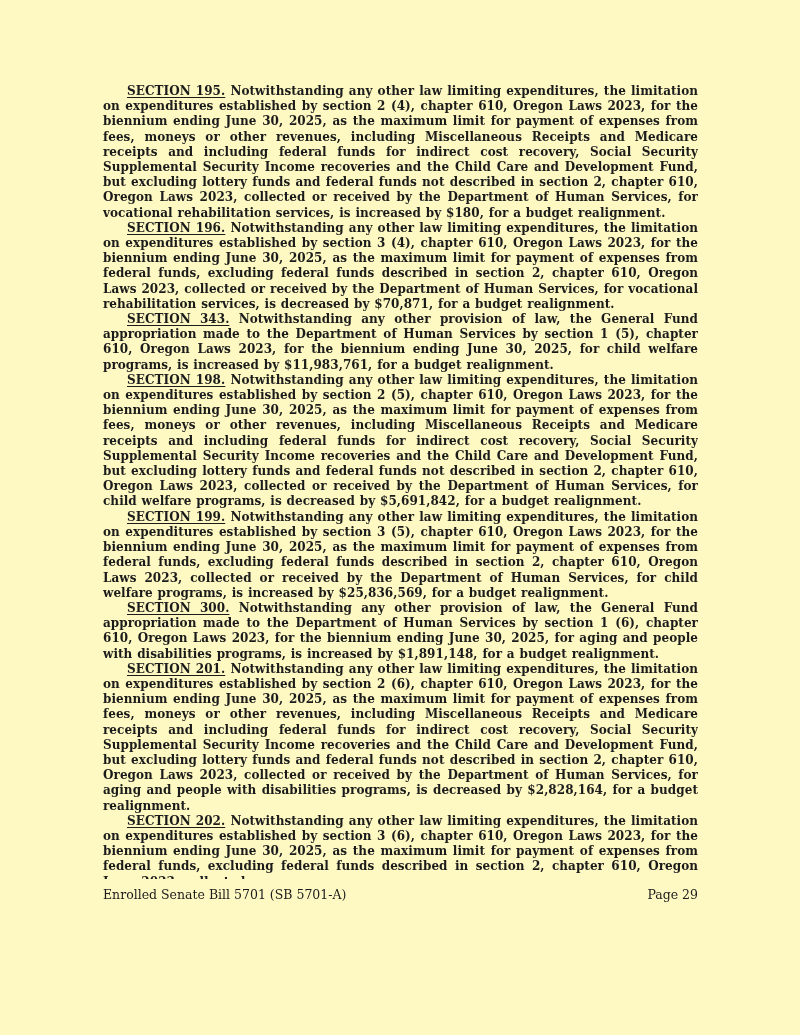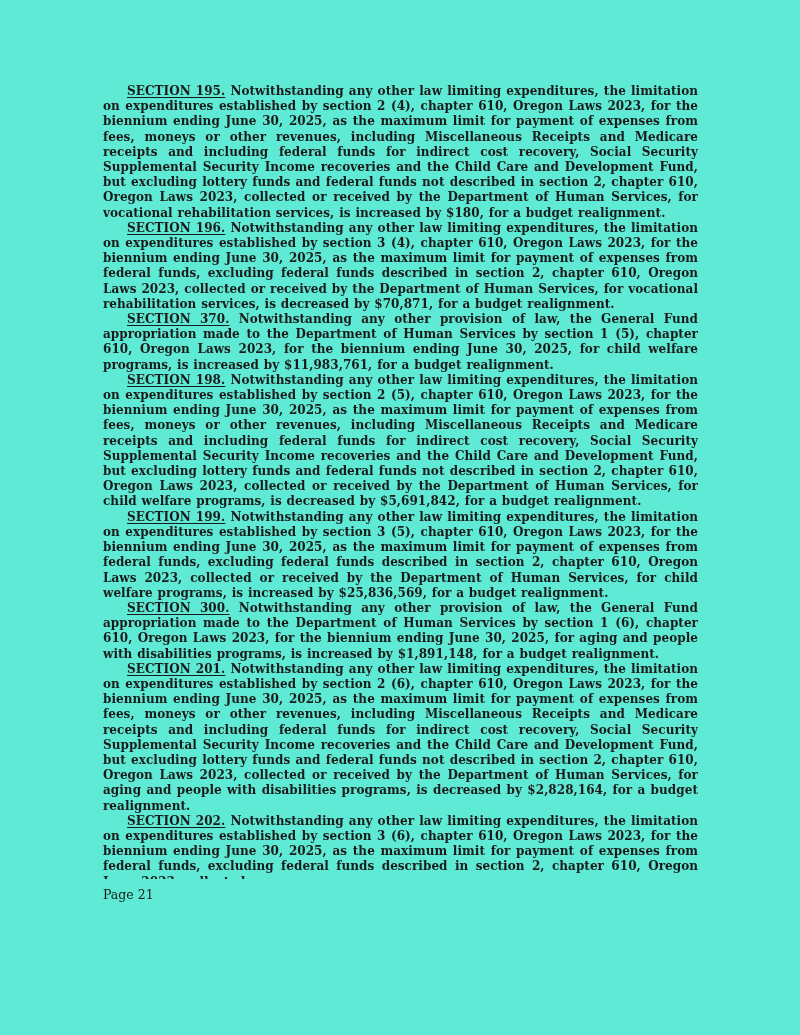--- a/index.html
+++ b/index.html
@@ -10,21 +10,21 @@
     width: 800px;
     height: 1035px;
     background: #ffffff;
     font-family: "DejaVu Serif", "Liberation Serif", serif;
     position: relative;
     overflow: hidden;
   }
   .page {
     position: absolute;
     inset: 0;
-    background: #5eead4;
+    background: #fef9c3;
   }
   .content {
     position: absolute;
     top: 84px;
     left: 103px;
     width: 595px;
     height: 795px;
     overflow: hidden;
     color: #1b1b1b;
     font-size: 12px;
@@ -58,28 +58,29 @@
 </style>
 </head>
 <body>
 
 <div class="page">
   <div class="content" id="doc-body">
   <p class="section"><span class="heading">SECTION 195.</span> <span>Notwithstanding any other law limiting expenditures, the limitation on expenditures established by section 2 (4), chapter 610, Oregon Laws 2023, for the biennium ending June 30, 2025, as the maximum limit for payment of expenses from fees, moneys or other revenues, including Miscellaneous Receipts and Medicare receipts and including federal funds for indirect cost recovery, Social Security Supplemental Security Income recoveries and the Child Care and Development Fund, but excluding lottery funds and federal funds not described in section 2, chapter 610, Oregon Laws 2023, collected or received by the Department of Human Services, for vocational rehabilitation services, is increased by $180, for a budget realignment.</span></p>
 
   <p class="section"><span class="heading">SECTION 196.</span> <span>Notwithstanding any other law limiting expenditures, the limitation on expenditures established by section 3 (4), chapter 610, Oregon Laws 2023, for the biennium ending June 30, 2025, as the maximum limit for payment of expenses from federal funds, excluding federal funds described in section 2, chapter 610, Oregon Laws 2023, collected or received by the Department of Human Services, for vocational rehabilitation services, is decreased by $70,871, for a budget realignment.</span></p>
 
-  <p class="section"><span class="heading">SECTION 370.</span> <span>Notwithstanding any other provision of law, the General Fund appropriation made to the Department of Human Services by section 1 (5), chapter 610, Oregon Laws 2023, for the biennium ending June 30, 2025, for child welfare programs, is increased by $11,983,761, for a budget realignment.</span></p>
+  <p class="section"><span class="heading">SECTION 343.</span> <span>Notwithstanding any other provision of law, the General Fund appropriation made to the Department of Human Services by section 1 (5), chapter 610, Oregon Laws 2023, for the biennium ending June 30, 2025, for child welfare programs, is increased by $11,983,761, for a budget realignment.</span></p>
 
   <p class="section"><span class="heading">SECTION 198.</span> <span>Notwithstanding any other law limiting expenditures, the limitation on expenditures established by section 2 (5), chapter 610, Oregon Laws 2023, for the biennium ending June 30, 2025, as the maximum limit for payment of expenses from fees, moneys or other revenues, including Miscellaneous Receipts and Medicare receipts and including federal funds for indirect cost recovery, Social Security Supplemental Security Income recoveries and the Child Care and Development Fund, but excluding lottery funds and federal funds not described in section 2, chapter 610, Oregon Laws 2023, collected or received by the Department of Human Services, for child welfare programs, is decreased by $5,691,842, for a budget realignment.</span></p>
 
   <p class="section"><span class="heading">SECTION 199.</span> <span>Notwithstanding any other law limiting expenditures, the limitation on expenditures established by section 3 (5), chapter 610, Oregon Laws 2023, for the biennium ending June 30, 2025, as the maximum limit for payment of expenses from federal funds, excluding federal funds described in section 2, chapter 610, Oregon Laws 2023, collected or received by the Department of Human Services, for child welfare programs, is increased by $25,836,569, for a budget realignment.</span></p>
 
   <p class="section"><span class="heading">SECTION 300.</span> <span>Notwithstanding any other provision of law, the General Fund appropriation made to the Department of Human Services by section 1 (6), chapter 610, Oregon Laws 2023, for the biennium ending June 30, 2025, for aging and people with disabilities programs, is increased by $1,891,148, for a budget realignment.</span></p>
 
   <p class="section"><span class="heading">SECTION 201.</span> <span>Notwithstanding any other law limiting expenditures, the limitation on expenditures established by section 2 (6), chapter 610, Oregon Laws 2023, for the biennium ending June 30, 2025, as the maximum limit for payment of expenses from fees, moneys or other revenues, including Miscellaneous Receipts and Medicare receipts and including federal funds for indirect cost recovery, Social Security Supplemental Security Income recoveries and the Child Care and Development Fund, but excluding lottery funds and federal funds not described in section 2, chapter 610, Oregon Laws 2023, collected or received by the Department of Human Services, for aging and people with disabilities programs, is decreased by $2,828,164, for a budget realignment.</span></p>
 
   <p class="section"><span class="heading">SECTION 202.</span> <span>Notwithstanding any other law limiting expenditures, the limitation on expenditures established by section 3 (6), chapter 610, Oregon Laws 2023, for the biennium ending June 30, 2025, as the maximum limit for payment of expenses from federal funds, excluding federal funds described in section 2, chapter 610, Oregon Laws 2023, collected or</span></p>
 </div>
   <div class="footer">
-    <span>Page 21</span>
+    <span>Enrolled Senate Bill 5701 (SB 5701-A)</span>
+    <span>Page 29</span>
   </div>
 </div>
 
 </body></html>

